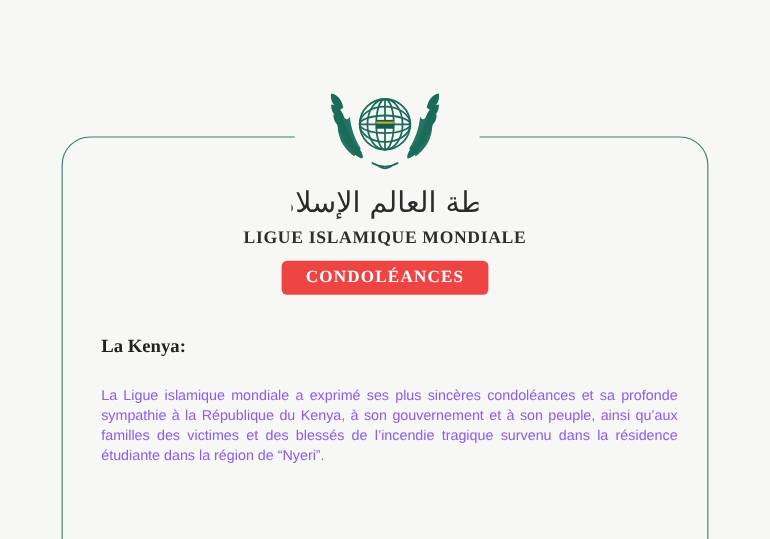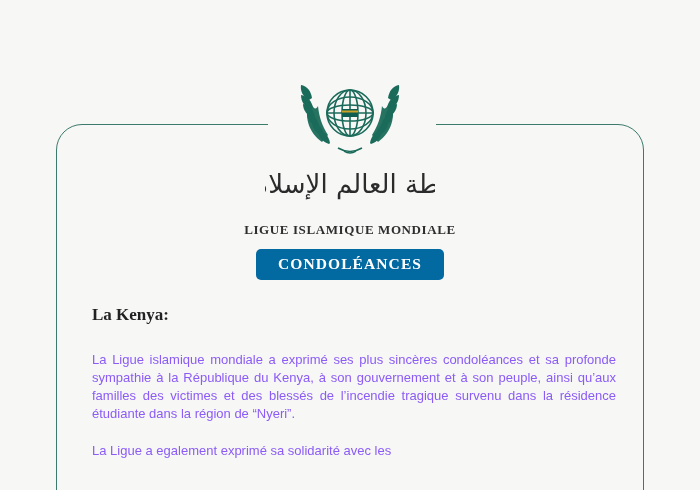--- a/index.html
+++ b/index.html
@@ -55,33 +55,33 @@
   #crest svg { display: inline-block; }
 
   #arabic-title {
     margin-top: 6px;
     height: 44px;
     line-height: 0;
   }
   #arabic-title svg { display: inline-block; }
 
   #latin-title {
-    margin-top: 16px;
+    margin-top: 2px;
     font-family: "Liberation Serif", serif;
-    font-size: 13px;
+    font-size: 16px;
     font-weight: 700;
     letter-spacing: 0.6px;
     color: #2e2e2e;
   }
 
   #badge {
     display: inline-block;
     margin-top: 11px;
     padding: 6px 22px 7px 22px;
-    background: #0369a1;
+    background: #ef4444;
     color: #ffffff;
     font-family: "Liberation Serif", serif;
     font-size: 15.5px;
     font-weight: 700;
     letter-spacing: 1.1px;
     border-radius: 5px;
   }
 
   
   #body-copy {
@@ -178,14 +178,13 @@
   <div id="latin-title">LIGUE ISLAMIQUE MONDIALE</div>
 
   <div id="badge">CONDOLÉANCES</div>
 </div>
 
 <div id="body-copy">
   <p id="dateline">La Kenya:</p>
 
   <p class="para">La Ligue islamique mondiale a exprimé ses plus sincères condoléances et sa profonde sympathie à la République du Kenya, à son gouvernement et à son peuple, ainsi qu’aux familles des victimes et des blessés de l’incendie tragique survenu dans la résidence étudiante dans la région de “Nyeri”.</p>
 
-  <p class="para">La Ligue a egalement exprimé sa solidarité avec les</p>
 </div>
 
 </body></html>

